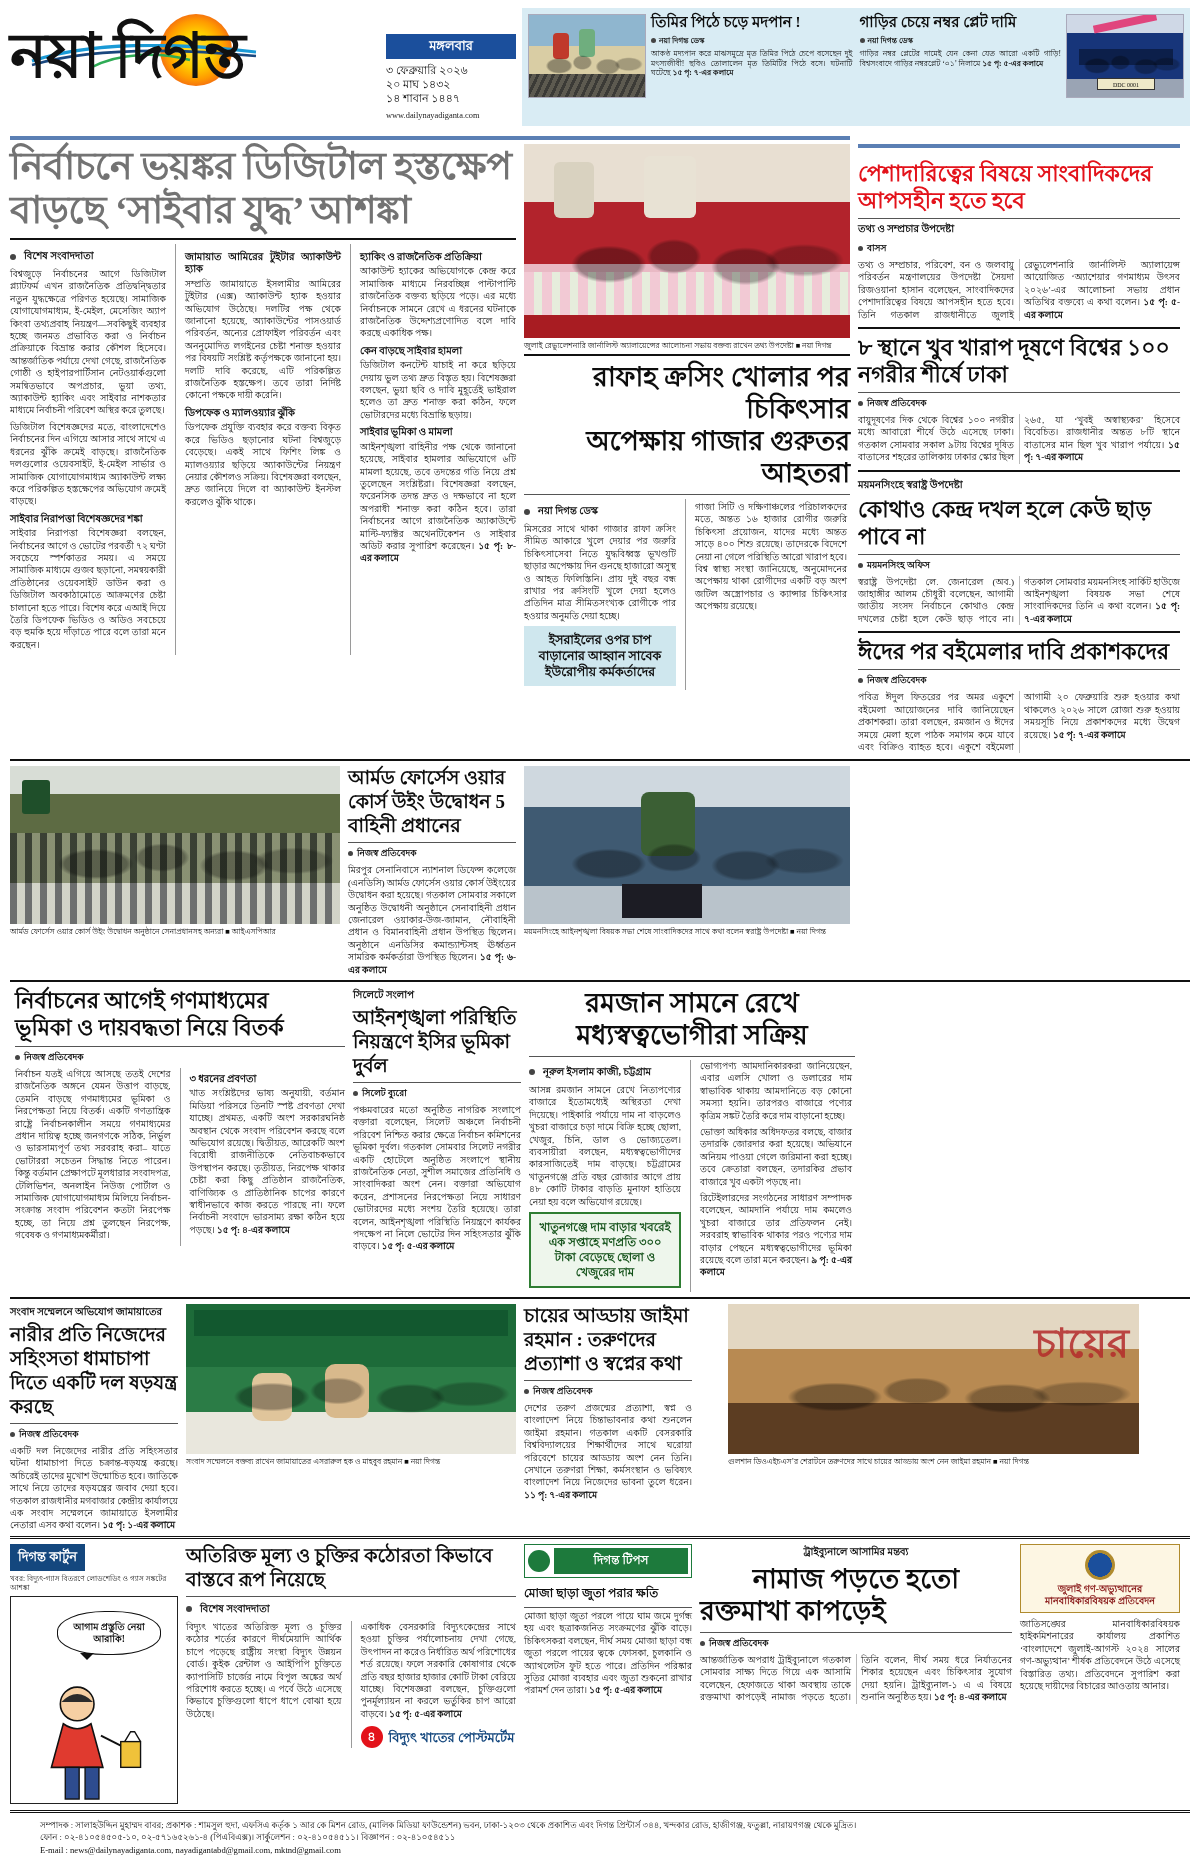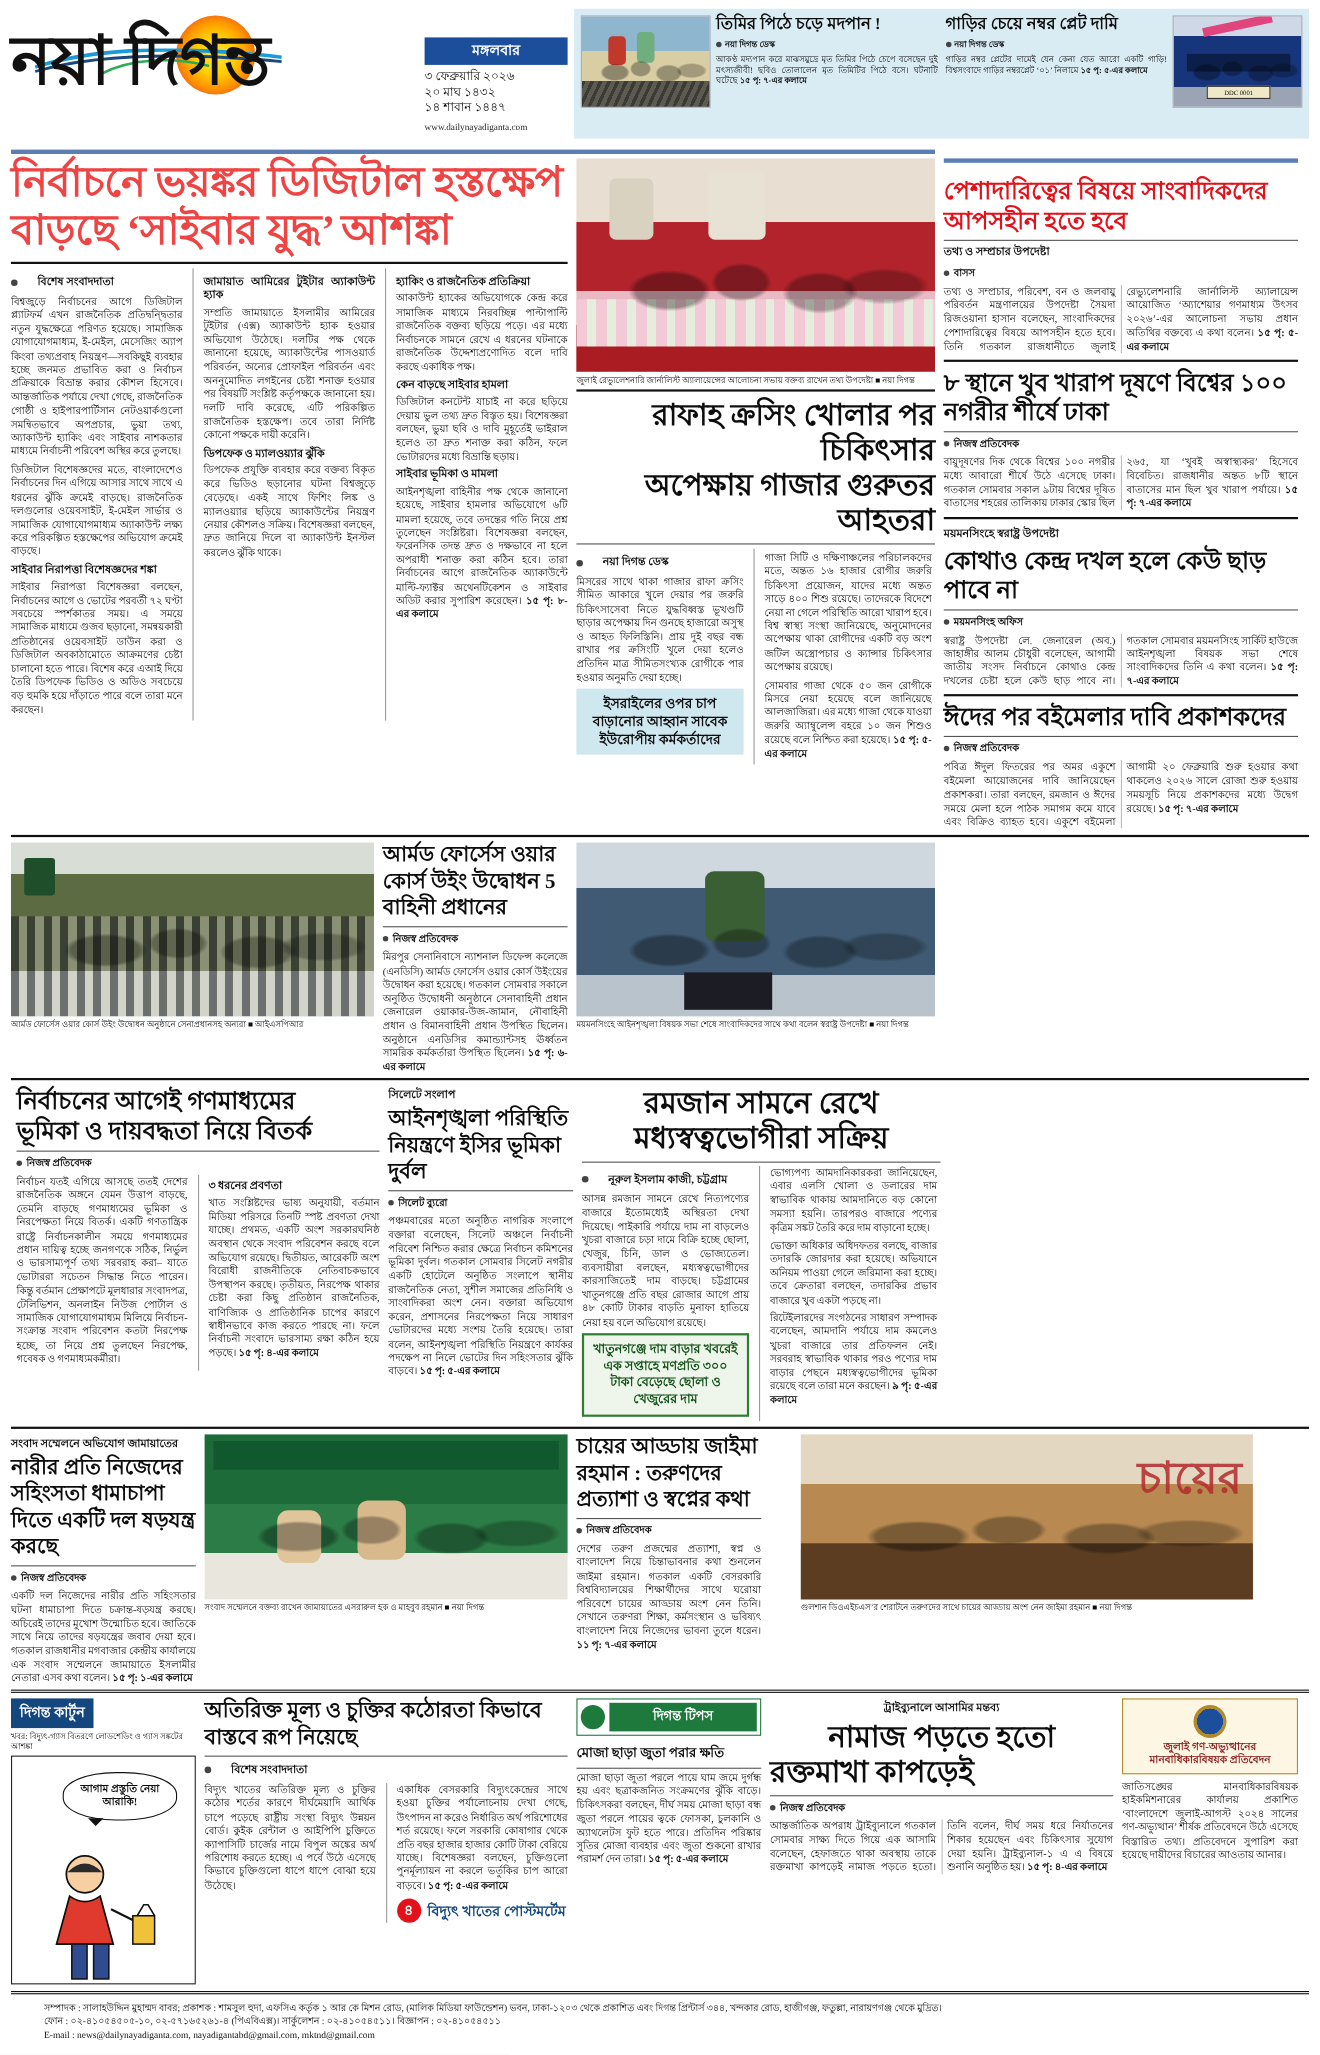--- a/index.html
+++ b/index.html
@@ -11,21 +11,21 @@
     position:relative;
     overflow:hidden;
     color:#0d0d0d;
   }
   .page { width:1200px; height:1868px; padding:8px 10px 4px 10px; position:relative; }
   .rule-thin  { border-top:1px solid #555; }
   .rule-blue  { height:4px; background:#5b7fb4; }
   .vrule      { border-left:1px solid #9a9a9a; }
   .hr-blk     { border-top:2px solid #111; }
   .hr-dbl     { border-top:3px double #111; }
-  .byline { font-size:10px; font-weight:bold; margin:4px 0 3px 0; display:flex; align-items:center; gap:18px;}
+  .byline { font-size:10px; font-weight:bold; margin:4px 0 3px 0; display:flex; align-items:center; gap:8px;}
   .byline .dot { width:6px;height:6px;border-radius:50%;background:#444;display:inline-block;flex:0 0 auto;}
   .body-txt {
     font-size:9.2px; line-height:12.4px; text-align:justify;
     hyphens:auto; word-spacing:-0.3px;
   }
   .body-txt p { margin-bottom:4px; }
   .subhead { font-size:10px; font-weight:bold; margin:5px 0 2px 0; }
   .caption { font-size:7.6px; line-height:10px; padding:3px 0 2px 0; }
   .jump { font-weight:bold; }
 
@@ -76,21 +76,21 @@
     background:
       radial-gradient(ellipse at 26% 62%, rgba(0,0,0,.34) 0 9%, transparent 11%),
       radial-gradient(ellipse at 46% 58%, rgba(0,0,0,.3) 0 9%, transparent 11%),
       radial-gradient(ellipse at 68% 63%, rgba(0,0,0,.3) 0 9%, transparent 11%),
       radial-gradient(ellipse at 86% 60%, rgba(0,0,0,.25) 0 8%, transparent 10%);
   }
   .ph .people{position:absolute;left:0;right:0;bottom:0;height:58%;
     background:repeating-linear-gradient(90deg, rgba(30,30,40,.55) 0 7px, rgba(220,215,205,.35) 7px 15px);}
 
   
-  .h-mega { font-size:38px; font-weight:bold; line-height:44px; color:#ef4444; letter-spacing:-0.5px; }
+  .h-mega { font-size:38px; font-weight:bold; line-height:44px; color:#737373; letter-spacing:-0.5px; }
   .h-xl   { font-size:27px; font-weight:bold; line-height:32px;text-align:right; }
   .h-lg   { font-size:22px; font-weight:bold; line-height:27px; }
   .h-md   { font-size:19px; font-weight:bold; line-height:24px; }
   .h-sm   { font-size:12px; font-weight:bold; line-height:20px; }
   .kicker { font-size:10px; font-weight:bold; margin-bottom:2px; }
   .h-red  { color:#e3121a;margin-top:12px; }
 
   .cols2 { column-count:2; column-gap:10px; column-rule:1px solid #bbb; }
 
   .box-tint { background:#cfe7ee; padding:6px 7px; margin:4px 0; }
@@ -263,24 +263,20 @@
                     <p>মিসরের সাথে থাকা গাজার রাফা ক্রসিং সীমিত আকারে খুলে দেয়ার পর জরুরি চিকিৎসাসেবা নিতে যুদ্ধবিধ্বস্ত ভূখণ্ডটি ছাড়ার অপেক্ষায় দিন গুনছে হাজারো অসুস্থ ও আহত ফিলিস্তিনি। প্রায় দুই বছর বন্ধ রাখার পর ক্রসিংটি খুলে দেয়া হলেও প্রতিদিন মাত্র সীমিতসংখ্যক রোগীকে পার হওয়ার অনুমতি দেয়া হচ্ছে।</p>
                   </div>
                 <div class="box-tint">
                   <div class="t">ইসরাইলের ওপর চাপ বাড়ানোর আহ্বান সাবেক ইউরোপীয় কর্মকর্তাদের</div>
                 </div>
               </div>
               <div class="vrule"></div>
               <div style="width:152px;">
                 <div class="body-txt" style="padding-top:2px;">
                   <p>গাজা সিটি ও দক্ষিণাঞ্চলের পরিচালকদের মতে, অন্তত ১৬ হাজার রোগীর জরুরি চিকিৎসা প্রয়োজন, যাদের মধ্যে অন্তত সাড়ে ৪০০ শিশু রয়েছে। তাদেরকে বিদেশে নেয়া না গেলে পরিস্থিতি আরো খারাপ হবে। বিশ্ব স্বাস্থ্য সংস্থা জানিয়েছে, অনুমোদনের অপেক্ষায় থাকা রোগীদের একটি বড় অংশ জটিল অস্ত্রোপচার ও ক্যান্সার চিকিৎসার অপেক্ষায় রয়েছে।</p>
-                  <p>
-                    <span>সোমবার গাজা থেকে ৫০ জন রোগীকে মিসরে নেয়া হয়েছে বলে জানিয়েছে আলজাজিরা। এর মধ্যে গাজা থেকে যাওয়া জরুরি অ্যাম্বুলেন্স বহরে ১০ জন শিশুও রয়েছে বলে নিশ্চিত করা হয়েছে।</span>
-                    <span class="jump">১৫ পৃ: ৫-এর কলামে</span>
-                  </p>
                 </div>
               </div>
             </div>
           </div>
         </div>
       </div>
     </div>
 
     <div style="width:322px;">
       <div class="rule-blue" style="margin-bottom:5px;"></div>

